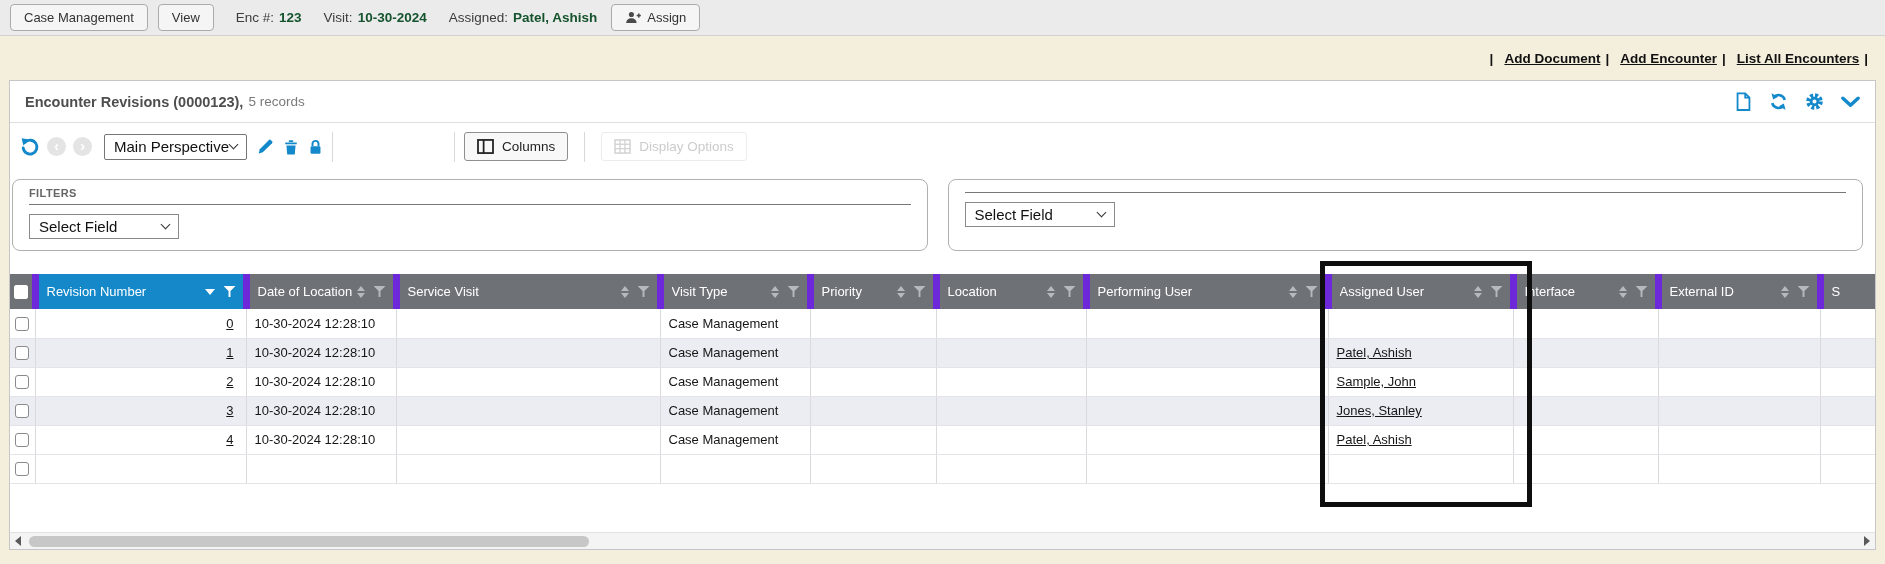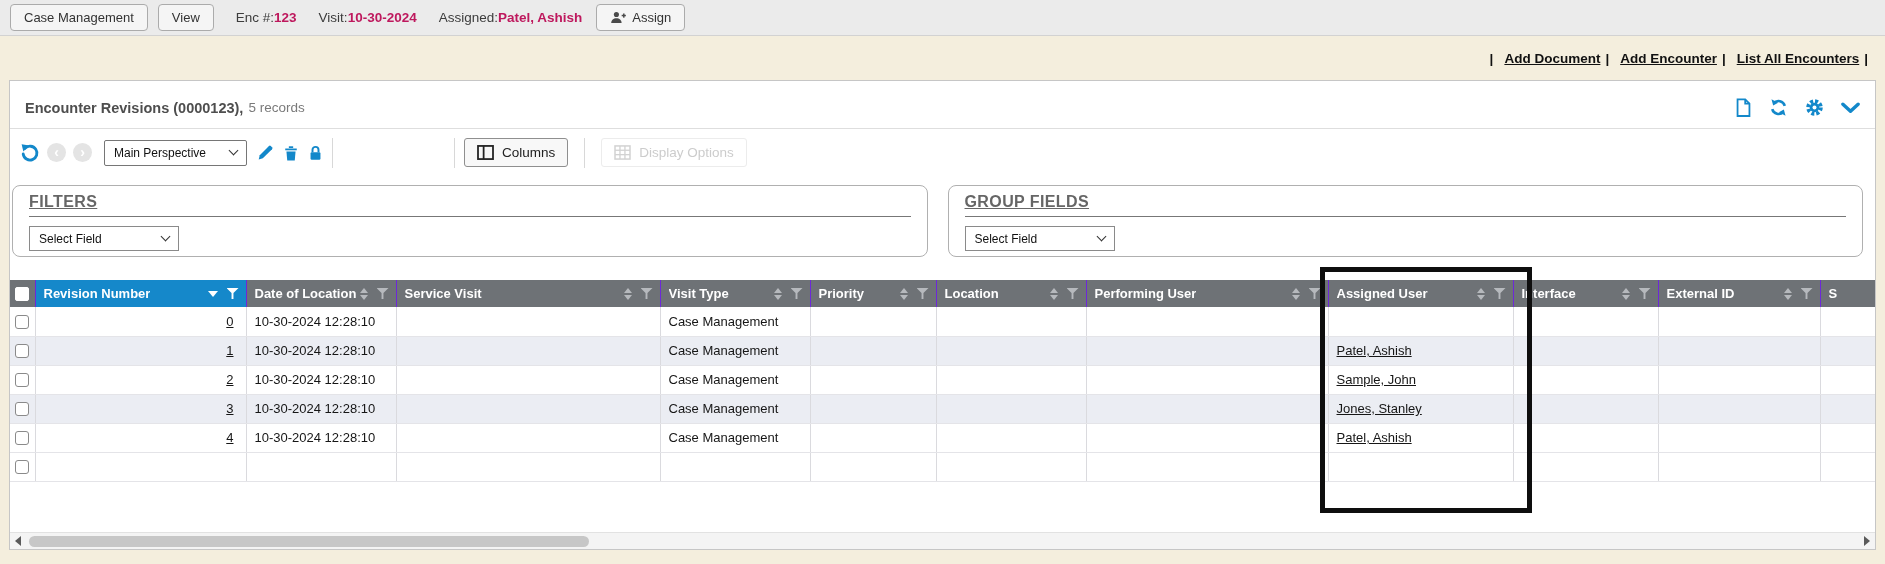--- a/index.html
+++ b/index.html
@@ -15,59 +15,59 @@
   
   .topbar{
     height:36px; background:#ebebeb; border-bottom:1px solid #d2d2d2;
     display:flex; align-items:center; padding-left:10px; gap:10px;
   }
   .btn{
     background:#f5f5f5; border:1px solid #ababab; border-radius:4px;
     height:27px; padding:0 13px; font-size:13px; color:#333;
     display:inline-flex; align-items:center; gap:6px; white-space:nowrap;
   }
-  .tb-group{ display:flex; align-items:center; margin-left:12px; font-size:13.5px; color:#3c3c3c; white-space:nowrap;}
-  .tb-group b{ color:#be185d;text-align:right; }
+  .tb-group{ display:flex; align-items:center; gap:5px; margin-left:12px; font-size:13.5px; color:#3c3c3c; white-space:nowrap;}
+  .tb-group b{ color:#14532d;text-align:right; }
   .assign-btn{ margin-left:4px; }
 
   
   .links-row{
     height:44px; display:flex; justify-content:flex-end; align-items:center;
     padding-right:12px; font-size:13.5px; font-weight:bold; color:#111;
   }
   .links-row .pipe{ margin:0 5px; text-decoration:none; }
   .links-row .qlink{ text-decoration:underline;margin-left:6px; }
 
   
   .panel{
     margin:0 9px; width:1867px; height:470px; background:#fff;
     border:1px solid #c6c6c6; position:relative; overflow:hidden;
   }
   .panel-header{
     height:42px; border-bottom:1px solid #dedede;
-    display:flex; align-items:center; padding:0 15px;margin-top:6px;
+    display:flex; align-items:center; padding:0 15px;
   }
   .panel-title{ font-size:14.5px; font-weight:bold; color:#4e4e4e; }
   .records{ font-size:13.5px; color:#7a7a7a; margin-left:5px; font-weight:normal; }
   .header-icons{ margin-left:auto; display:flex; align-items:center; gap:17px; }
   .header-icons span{ display:flex; }
 
   
   .ptoolbar{ height:47px; display:flex; align-items:center; padding:0 10px; }
   .icon-sp{ display:flex; align-items:center; }
   .circle-btn{
     width:19px; height:19px; border-radius:50%; background:#e4e4e4;
     color:#fff; font-size:14px; font-weight:bold; line-height:17px;
     display:flex; align-items:center; justify-content:center; margin-left:7px;
   }
   .select-box{
     border:1px solid #767676; border-radius:2px; background:#fff;
     height:26px; width:143px; margin-left:12px;
     display:flex; align-items:center; justify-content:space-between;
-    padding:4px 9px; font-size:12px; color:#111;
+    padding:4px 9px; font-size:15px; color:#111;
   }
   .chev{
     width:7px; height:7px; border-right:1.8px solid #333; border-bottom:1.8px solid #333;
     transform:rotate(45deg); margin-top:-4px; flex:0 0 auto;
   }
   .mini-icon{ margin-left:9px; display:flex; }
   .vsep{ width:1px; height:30px; background:#d8d8d8; margin:0 9px; }
   .tool-btn{
     background:#f8f8f8; border:1px solid #8f8f8f; border-radius:3px;
     height:29px; padding:0 12px; font-size:13.5px; color:#222;
@@ -77,31 +77,31 @@
   .tool-btn.disabled{
     background:transparent; border:1px solid #ececec; color:#ccc; cursor:default;
   }
 
   
   .filters-row{ display:flex; gap:20px; margin:9px 12px 0 2px; }
   .fieldset{
     flex:1; border:1px solid #b0b0b0; border-radius:8px; background:#fff;
     height:72px; padding:7px 16px 0;
   }
-  .fieldset-label{ font-size:16px; font-weight:bold; color:#666; letter-spacing:.4px;text-decoration:underline; }
+  .fieldset-label{ font-size:11px; font-weight:bold; color:#666; letter-spacing:.4px; }
   .fieldset hr{ border:none; border-top:1px solid #777; margin:5px 0 9px; }
   .fieldset .select-box{ margin-left:0; width:150px; border-radius:0; border-color:#8a8a8a; height:25px; }
 
   
   .table-zone{ position:relative; margin-top:23px; }
   .table-clip{ overflow:hidden; width:100%; }
   table{ border-collapse:collapse; table-layout:fixed; width:2012px; }
   th{
-    background:#6e7276; color:#fff; height:27px; font-size:13px; font-weight:bold;
-    text-align:left; padding:0 7px 0 8px; border-right:1px solid #6d28d9;
+    background:#6e7276; color:#fff; height:35px; font-size:13px; font-weight:normal;
+    text-align:left; padding:0 7px 0 8px; border-right:7px solid #6d28d9;
   }
   th.sorted{ background:#1588ca; }
   .hdr{ display:flex; align-items:center; }
   .hdr .lbl{ white-space:nowrap; overflow:hidden; }
   .hdr-icons{ margin-left:auto; display:flex; align-items:center; gap:9px; }
   .sort-both{ display:flex; flex-direction:column; gap:2px; }
   .tri-up{ width:0;height:0;border-left:4.5px solid transparent;border-right:4.5px solid transparent;border-bottom:5.5px solid #b6b9bd; }
   .tri-dn{ width:0;height:0;border-left:4.5px solid transparent;border-right:4.5px solid transparent;border-top:5.5px solid #b6b9bd; }
   .tri-dn.white{ border-top-color:#fff; border-left-width:5px; border-right-width:5px; border-top-width:6px; }
   .funnel{ width:12px; height:11px; background:#b6b9bd;
@@ -280,21 +280,20 @@
   <div class="filters-row" data-interactable="false">
     <div class="fieldset" data-interactable="false">
       <div class="fieldset-label" data-interactable="false">FILTERS</div>
       <hr data-interactable="false">
       <div class="select-box" data-interactable="true">
         <span data-interactable="false">Select Field</span>
         <span class="chev" data-interactable="false"></span>
       </div>
     </div>
     <div class="fieldset" data-interactable="false">
-      <div class="fieldset-label" data-interactable="false">GROUP FIELDS</div>
       <hr data-interactable="false">
       <div class="select-box" data-interactable="true">
         <span data-interactable="false">Select Field</span>
         <span class="chev" data-interactable="false"></span>
       </div>
     </div>
   </div>
 
   <div class="table-zone" data-interactable="false">
     <div class="hl-box" data-interactable="false"></div>

